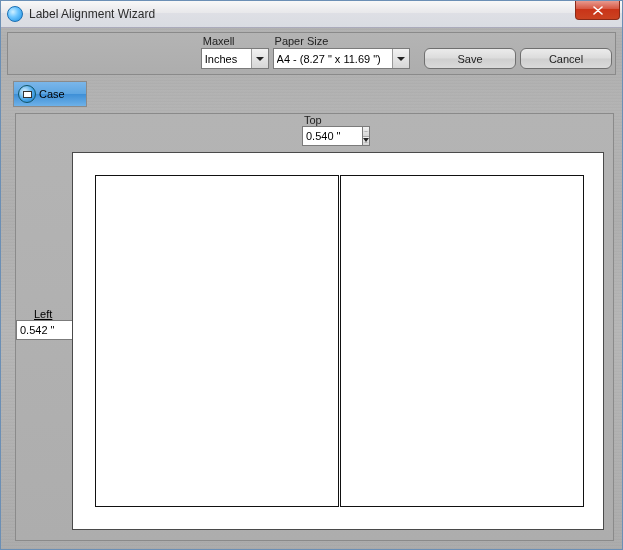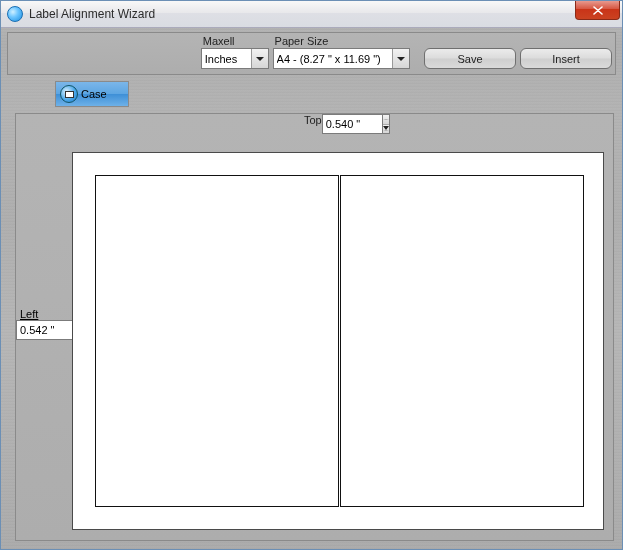--- a/index.html
+++ b/index.html
@@ -119,21 +119,20 @@
     height: 26px;
     border: 1px solid #8a8a8a;
     display: flex;
     align-items: center;
     justify-content: flex-start;
     gap: 3px;
     padding: 8px 4px;
     font-size: 11px;
     background: linear-gradient(180deg, #f7fbff, #d5e6f3);
     cursor: default;
-    margin-left: 42px;
   }
   .tab.active {
     background: linear-gradient(180deg, #7bb6e9 0%, #5ea6e2 48%, #3f90d7 52%, #6eb1e8 100%);
     color: #000;
   }
   .tab .tab-icon {
     width: 18px; height: 18px;
     border-radius: 50%;
     flex-shrink: 0;
     display:flex;align-items:center;justify-content:center;
@@ -165,20 +164,21 @@
     top: 112px;
     bottom: 8px;
     border: 1px solid #8a8a8a;
     background: linear-gradient(180deg, #b4b4b4, #adadad);
   }
 
   
   .margin-ctl {
     position: absolute;
     display: flex;
+    flex-direction: column;
     align-items: flex-start;
   }
   .margin-ctl .lbl { font-size: 11px; color:#222; margin-left:2px;}
   .spinbox {
     display: flex;
     width: 68px;
     height: 20px;
   }
   .spinbox input {
     flex:1 1 auto;
@@ -204,21 +204,21 @@
   .tri-up{width:0;height:0;border-left:3px solid transparent;border-right:3px solid transparent;border-bottom:4px solid #222;}
   .tri-dn{width:0;height:0;border-left:3px solid transparent;border-right:3px solid transparent;border-top:4px solid #222;}
 
   .top-ctl { left: 286px; top: 0px; }
   .left-ctl {
     position: absolute;
     left: 0px;
     top: 194px;
     display:flex;flex-direction:column;align-items:flex-start;
   }
-  .left-ctl .lbl{margin-left:4px;text-decoration:underline;}
+  .left-ctl .lbl{margin-left:18px;text-decoration:underline;}
 
   
   .arr {
     position:absolute;
     color:#0030ff;
   }
   .arr.v { 
     left: 324px; top: 41px;
     width: 18px; height: 22px;
   }
@@ -277,21 +277,21 @@
         <div class="selectwrap">
           <select>
             <option>A4 - (8.27 " x 11.69 ")</option>
           </select>
         </div>
       </div>
       <div class="col" style="margin-left:10px;">
         <button class="btn">Save</button>
       </div>
       <div class="col">
-        <button class="btn">Insert</button>
+        <button class="btn">Cancel</button>
       </div>
     </div>
   </div>
 
   <div class="tabs">
     <div class="tab active">
       <div class="tab-icon">
           <div class="inner-rect"></div>
         </div>
       <span>Case</span>

